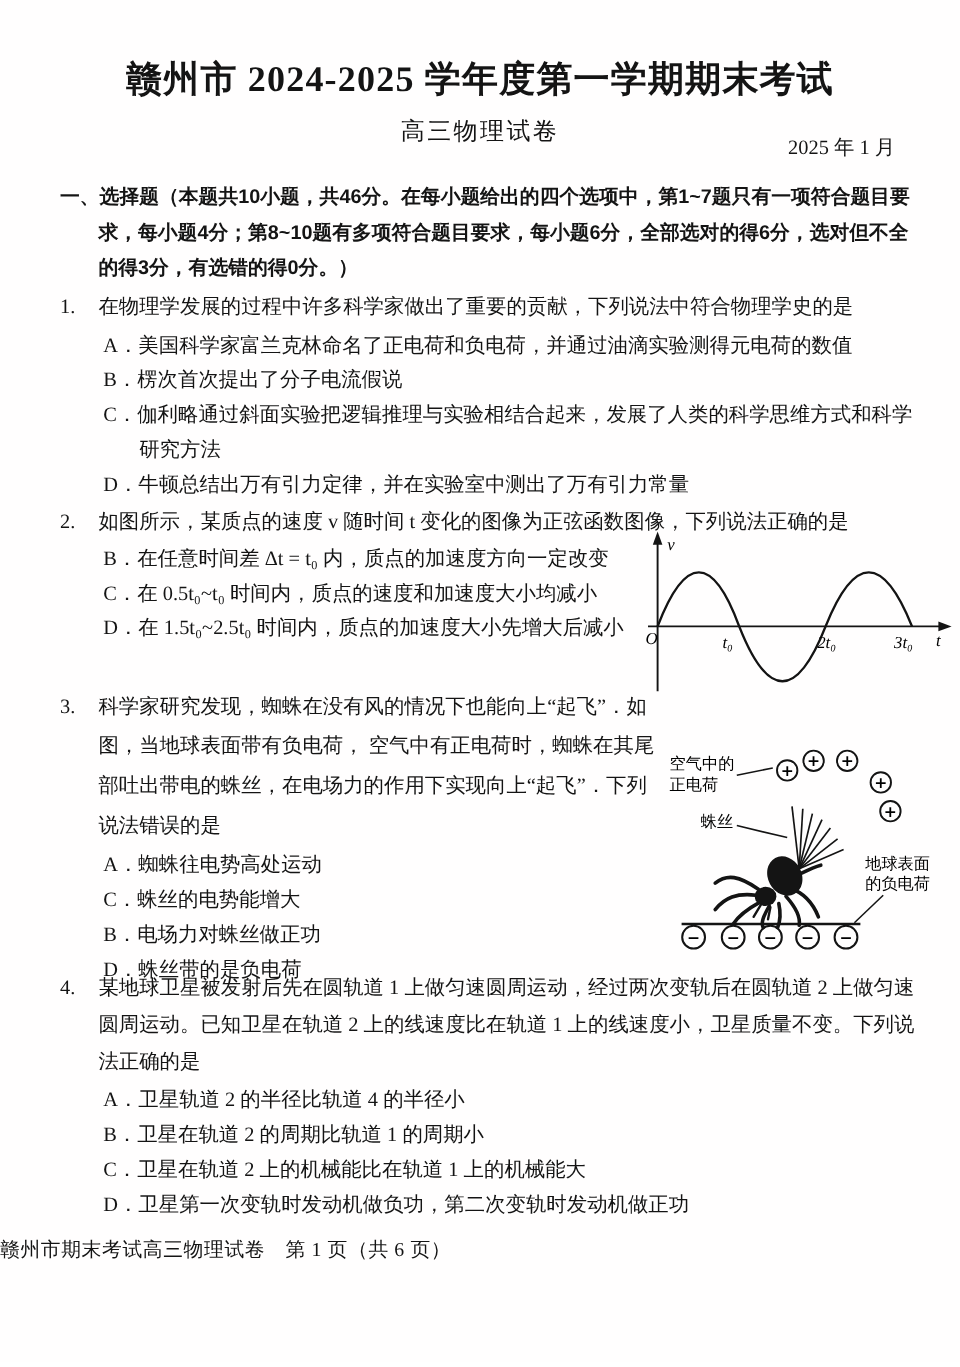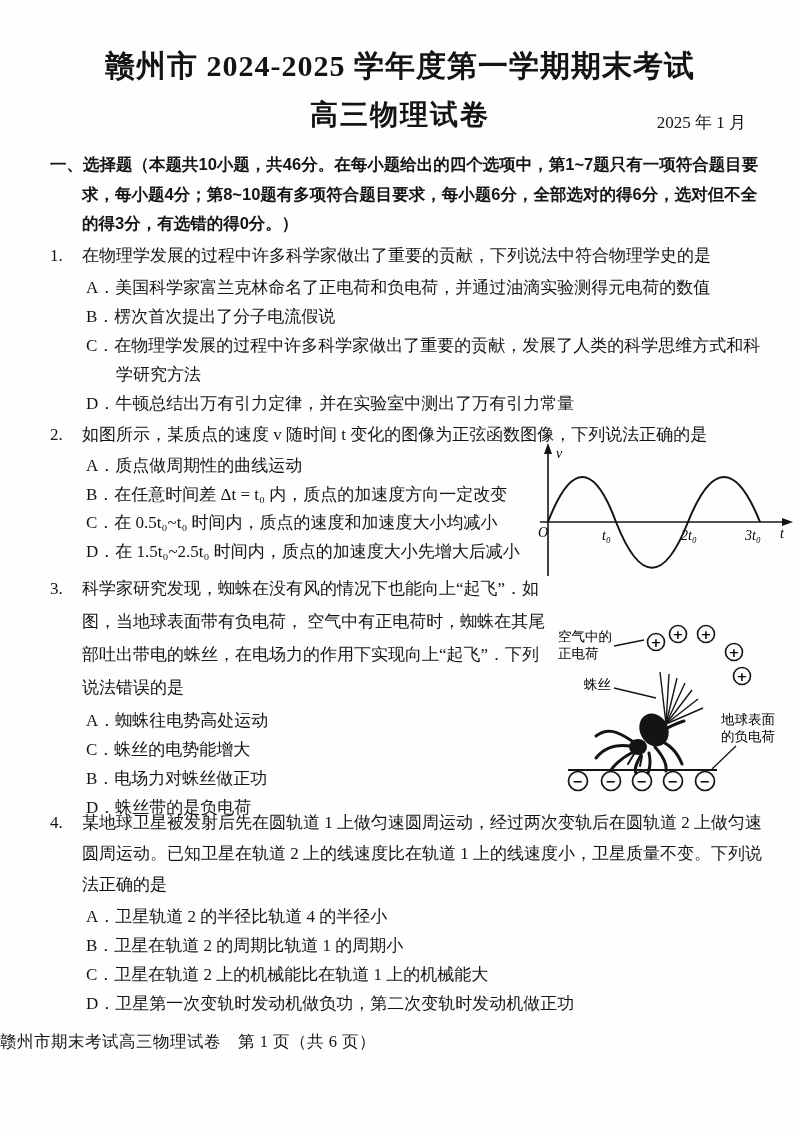--- a/index.html
+++ b/index.html
@@ -9,21 +9,21 @@
     background:#fffefe; color:#141414; overflow:hidden;
     font-family:"Liberation Serif","DejaVu Serif",serif;
     font-size:17px;
   }
   .title1 {
     position:absolute; top:46px; left:0; right:0;
     text-align:center; font-size:30px; font-weight:700; letter-spacing:1px;
   }
   .title2 {
     position:absolute; top:96px; left:0; right:0;
-    text-align:center; font-size:28px; font-weight:700; letter-spacing:2px;
+    text-align:center; font-size:20px; font-weight:400; letter-spacing:2px;
   }
   .date { position:absolute; top:111px; right:54px; font-size:17px; }
   .intro {
     position:absolute; top:150px; left:50px; width:716px;
     font-weight:700; line-height:29.5px;
     padding-left:32px; text-indent:-32px;
     font-family:"Liberation Sans","DejaVu Sans",sans-serif;
     font-size:16.5px;
   }
   .question { position:absolute; left:50px; width:716px; }
@@ -60,32 +60,31 @@
   <div class="intro">一、选择题（本题共10小题，共46分。在每小题给出的四个选项中，第1~7题只有一项符合题目要求，每小题4分；第8~10题有多项符合题目要求，每小题6分，全部选对的得6分，选对但不全的得3分，有选错的得0分。）</div>
 
   <div class="question" id="q1" style="top:240px">
     <div class="stem">
       <span class="qnum">1.</span>
       <span class="stemtext">在物理学发展的过程中许多科学家做出了重要的贡献，下列说法中符合物理学史的是</span>
     </div>
     <div class="options">
       <div class="opt">A．美国科学家富兰克林命名了正电荷和负电荷，并通过油滴实验测得元电荷的数值</div>
       <div class="opt">B．楞次首次提出了分子电流假说</div>
-      <div class="opt">C．在物理学发展的过程中许多科学家做出了重要的贡献，发展了人类的科学思维方式和科学研究方法</div>
+      <div class="opt">C．伽利略通过斜面实验把逻辑推理与实验相结合起来，发展了人类的科学思维方式和科学研究方法</div>
       <div class="opt">D．牛顿总结出万有引力定律，并在实验室中测出了万有引力常量</div>
     </div>
   </div>
 
   <div class="question" id="q2" style="top:419px">
     <div class="stem">
       <span class="qnum">2.</span>
       <span class="stemtext">如图所示，某质点的速度 v 随时间 t 变化的图像为正弦函数图像，下列说法正确的是</span>
     </div>
     <div class="options">
-      <div class="opt">A．质点做周期性的曲线运动</div>
       <div class="opt">B．在任意时间差 Δt = t₀ 内，质点的加速度方向一定改变</div>
       <div class="opt">C．在 0.5t₀~t₀ 时间内，质点的速度和加速度大小均减小</div>
       <div class="opt">D．在 1.5t₀~2.5t₀ 时间内，质点的加速度大小先增大后减小</div>
     </div>
   </div>
 
   <div class="figure" id="fig-graph">
     <svg viewBox="0 0 258 138">
 
       <line x1="10" y1="134" x2="10" y2="8" stroke="#141414" stroke-width="1.6"></line>

